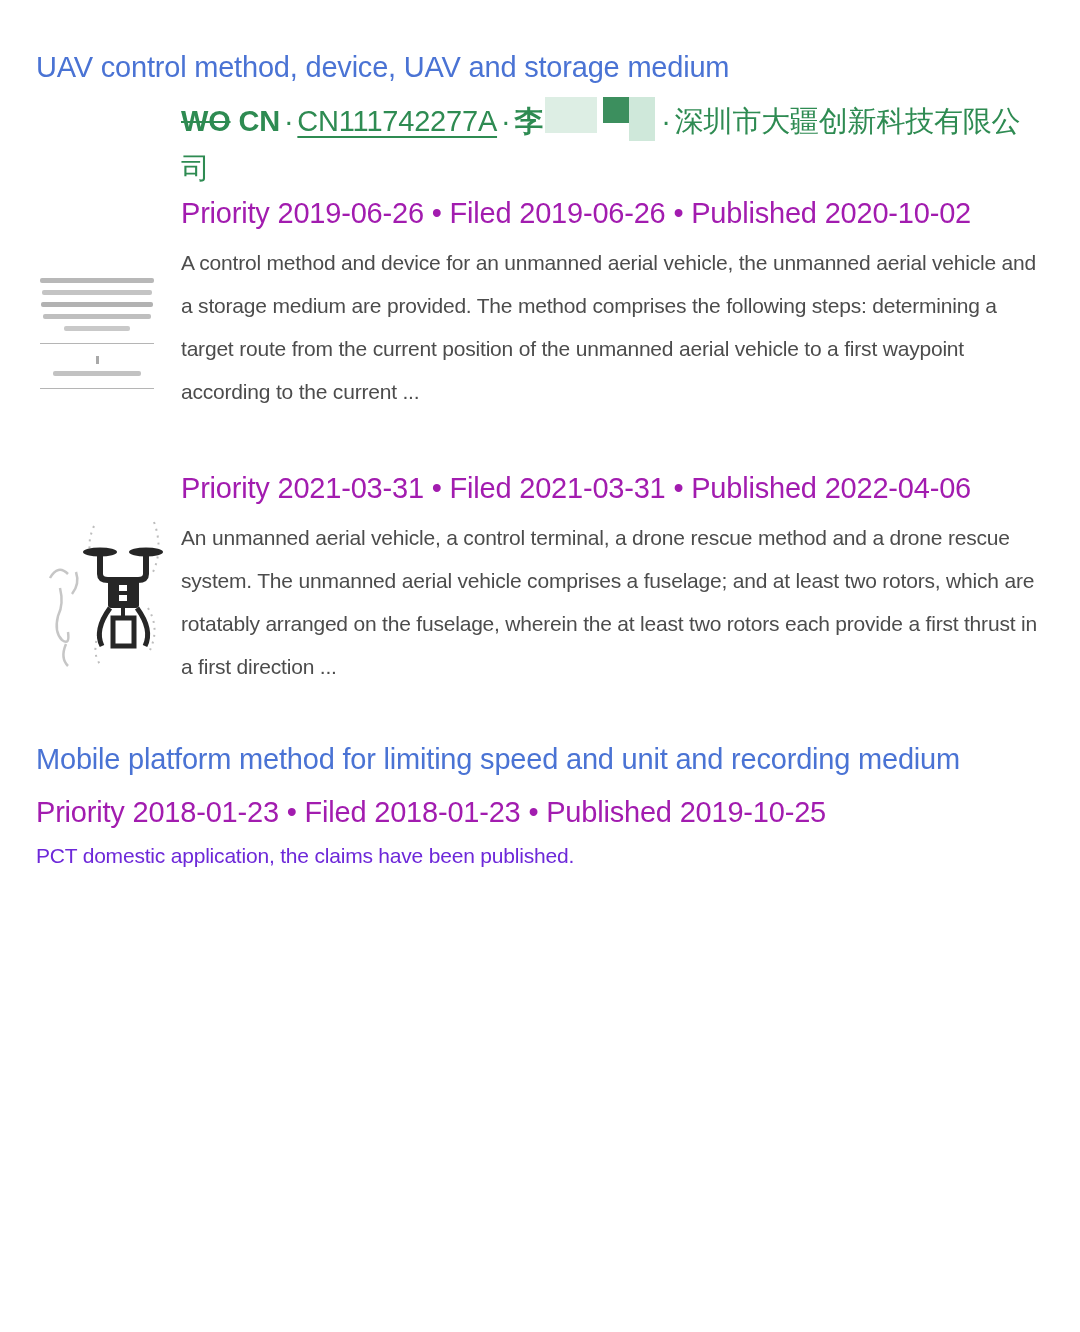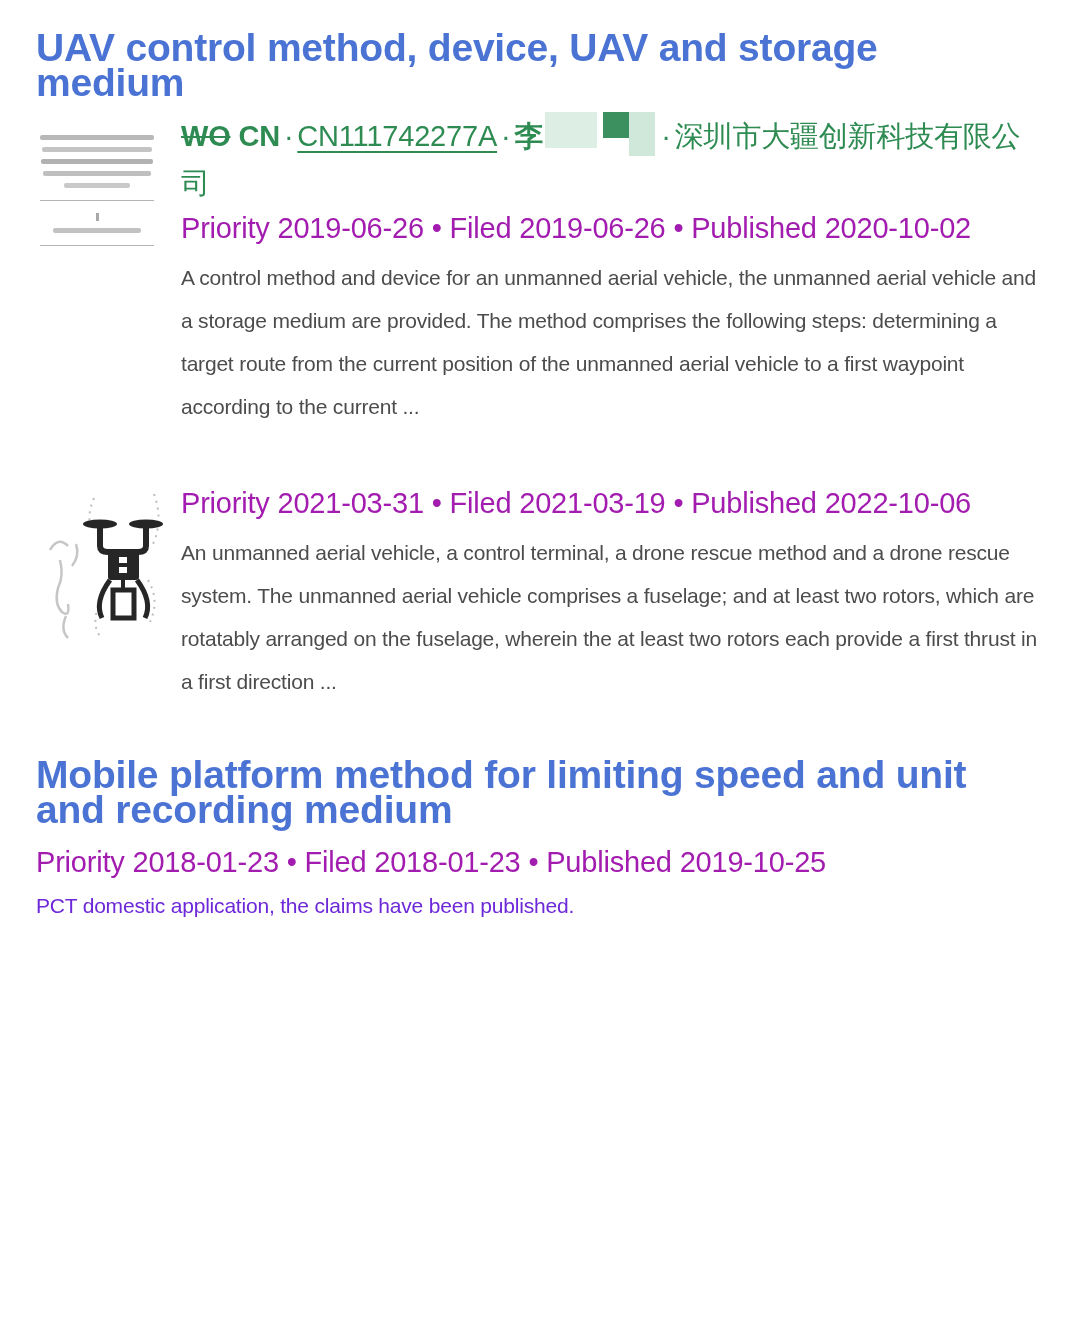--- a/index.html
+++ b/index.html
@@ -5,25 +5,25 @@
   * { margin:0; padding:0; box-sizing:border-box; }
   html,body { background:#ffffff; }
   body {
     width:1080px; height:1332px; overflow:hidden;
     font-family:"Liberation Sans", sans-serif;
     padding:30px 40px 0 36px;
     -webkit-font-smoothing:antialiased;
   }
   .result { margin-bottom:54px; }
   .result-title {
-    color:#4a73d4; font-size:39px; line-height:35px; font-weight:700;
+    color:#4a73d4; font-size:29px; line-height:35px; font-weight:400;
     max-width:945px; display:block; text-decoration:none; cursor:pointer;
-    margin-bottom:14px; letter-spacing:-0.2px;
+    margin-bottom:14px; letter-spacing:-0.2px;margin-top:20px;
   }
-  .result-body { display:flex; align-items:flex-start; }
+  .result-body { display:flex; align-items:flex-end; }
   .thumb-col { flex:0 0 145px; padding-top:6px; }
   .text-col { flex:1 1 auto; max-width:860px; }
   .full-width .text-col { max-width:1004px; }
 
   
   .meta {
     color:#2e8b52; font-size:29px; line-height:43px; letter-spacing:-0.2px;
     margin-bottom:2px;
   }
   .meta .struck { font-weight:700; text-decoration:line-through; }
@@ -134,21 +134,21 @@
             <rect x="83" y="69" width="8" height="6" fill="#ffffff"></rect>
             <rect x="83" y="79" width="8" height="6" fill="#ffffff"></rect>
             <path d="M74,92 Q58,114 66,130" stroke="#262626" stroke-width="5" fill="none"></path>
             <path d="M101,92 Q117,114 109,130" stroke="#262626" stroke-width="5" fill="none"></path>
             <line x1="87" y1="92" x2="87" y2="102" stroke="#262626" stroke-width="4"></line>
             <rect x="77" y="102" width="21" height="28" fill="none" stroke="#262626" stroke-width="5"></rect>
           </g>
         </svg>
       </div>
       <div class="text-col">
-        <div class="dates">Priority 2021-03-31 • Filed 2021-03-19 • Published 2022-10-06</div>
+        <div class="dates">Priority 2021-03-31 • Filed 2021-03-31 • Published 2022-04-06</div>
         <div class="abstract">An unmanned aerial vehicle, a control terminal, a drone rescue method and a drone rescue system. The unmanned aerial vehicle comprises a fuselage; and at least two rotors, which are rotatably arranged on the fuselage, wherein the at least two rotors each provide a first thrust in a first direction ...</div>
       </div>
     </div>
   </article>
 
   <article class="result full-width">
     <a class="result-title">Mobile platform method for limiting speed and unit and recording medium</a>
     <div class="result-body">
       <div class="text-col">
         <div class="dates">Priority 2018-01-23 • Filed 2018-01-23 • Published 2019-10-25</div>

